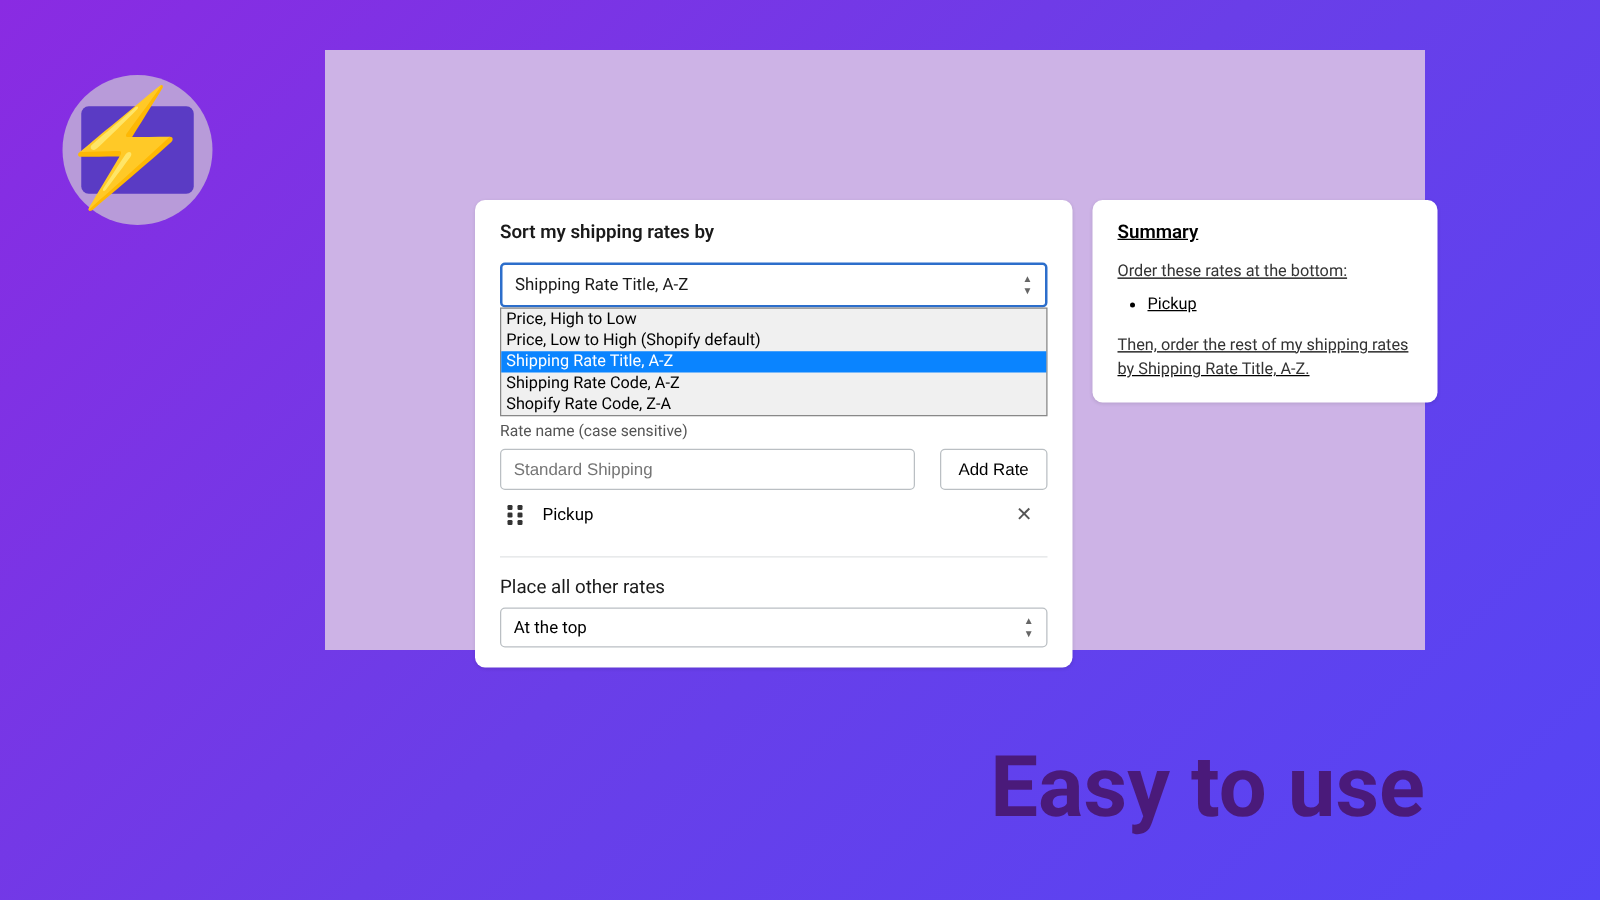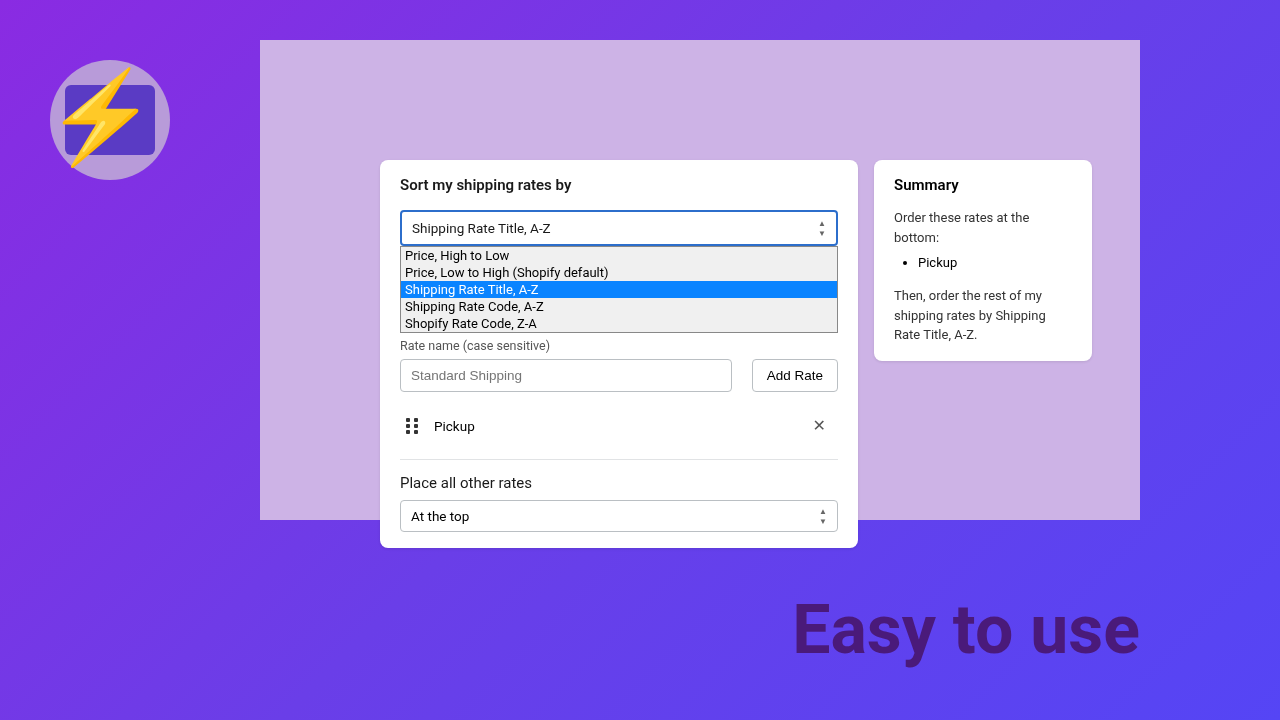--- a/index.html
+++ b/index.html
@@ -57,22 +57,23 @@
 .main-card {
   position: absolute;
   top: 120px;
   left: 120px;
   width: 478px;
 }
 .summary-card {
   position: absolute;
   top: 120px;
   left: 614px;
-  width: 218px;
+  width: 276px;
   font-size: 13px;
+  text-decoration: underline;
 }
 .section-title {
   font-size: 15px;
   font-weight: 600;
   color: #1a1a1a;
   margin-bottom: 16px;
 }
 .select-wrap {
   position: relative;
   margin-bottom: 0;
@@ -118,21 +119,21 @@
 }
 .hidden-label {
   font-size: 12.5px;
   color: #555;
   margin-top: 92px;
   margin-bottom: 6px;
 }
 .input-row {
   display: flex;
   gap: 20px;
-  margin-bottom: 14px;
+  margin-bottom: 0;
 }
 .text-input {
   flex: 1;
   padding: 8px 10px;
   border: 1px solid #babfc3;
   border-radius: 4px;
   font-size: 13.5px;
   color: #999;
 }
 .add-btn {

